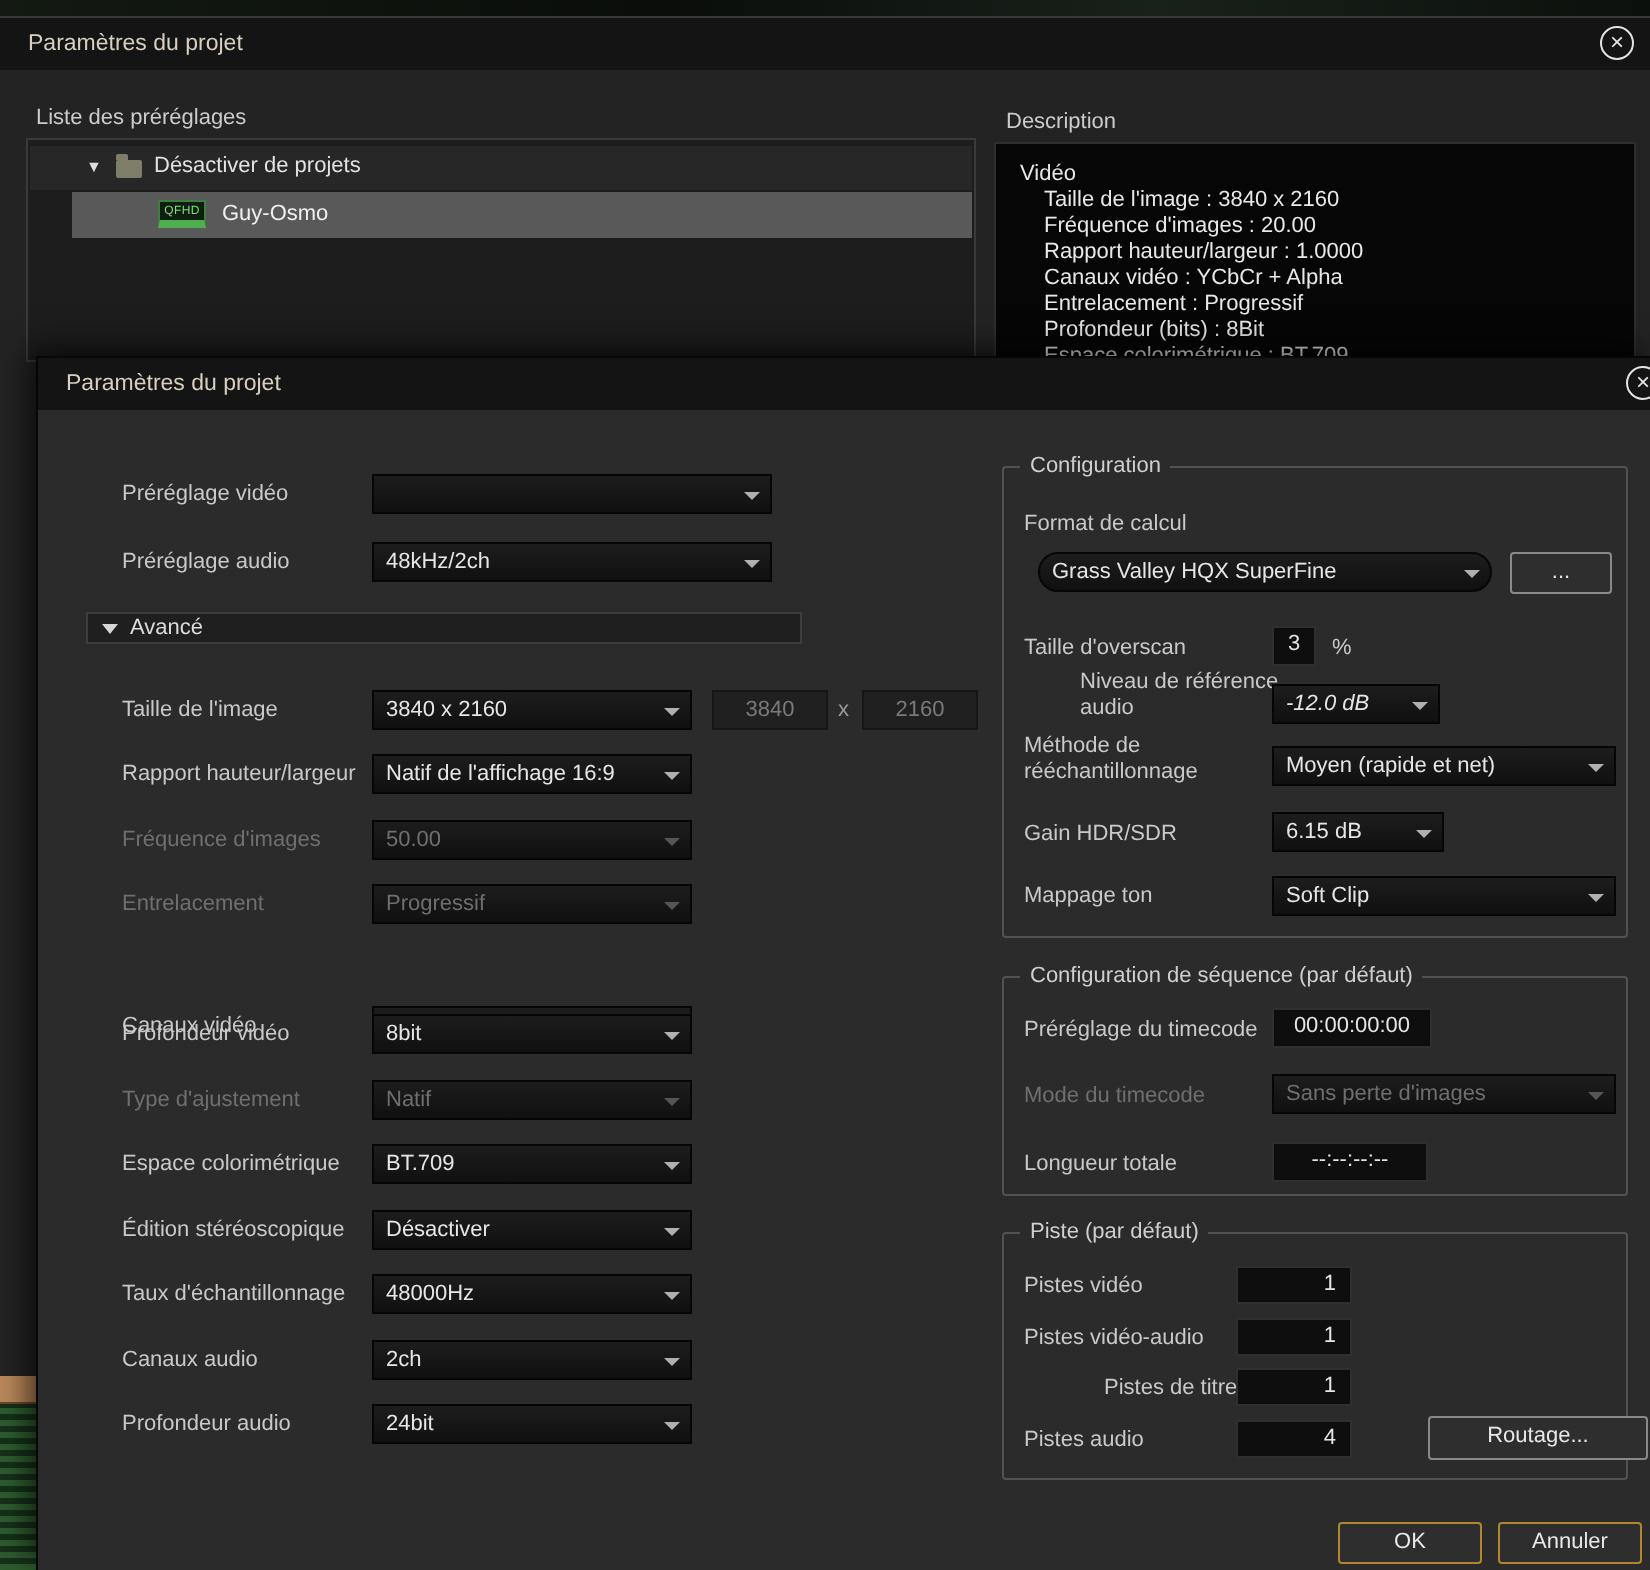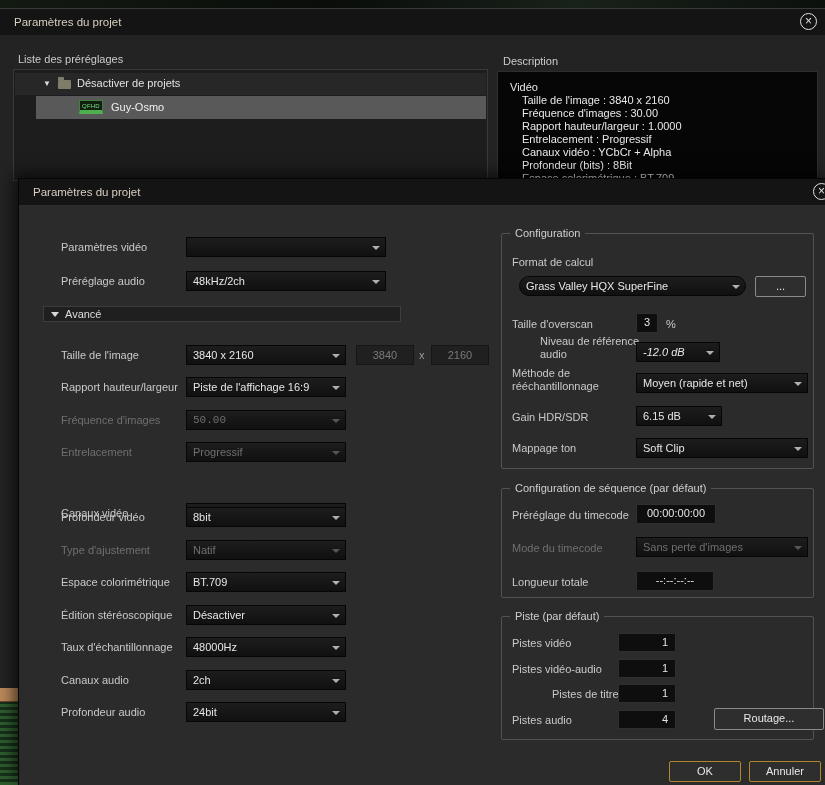--- a/index.html
+++ b/index.html
@@ -125,37 +125,37 @@
           <span>QFHD</span>
         </span>
       <span class="tname">Guy-Osmo</span>
     </div>
   </div>
 
   <div class="slabel" style="left:503px; top:46px;">Description</div>
   <div class="descbox">
     <div class="dline">Vidéo</div>
     <div class="dline ind">Taille de l'image : 3840 x 2160</div>
-    <div class="dline ind">Fréquence d'images : 30.00</div>
+    <div class="dline ind">Fréquence d'images : 20.00</div>
     <div class="dline ind">Rapport hauteur/largeur : 1.0000</div>
+    <div class="dline ind">Canaux vidéo : YCbCr + Alpha</div>
     <div class="dline ind">Entrelacement : Progressif</div>
-    <div class="dline ind">Canaux vidéo : YCbCr + Alpha</div>
     <div class="dline ind">Profondeur (bits) : 8Bit</div>
     <div class="dline ind">Espace colorimétrique : BT.709</div>
   </div>
 </div>
 
 <div class="fdlg">
   <div class="tbar">
     <span class="ttl">Paramètres du projet</span>
     <div class="close front">×</div>
   </div>
 
   <div class="lrow" style="top:58px;">
-    <span class="flbl">Paramètres vidéo</span>
+    <span class="flbl">Préréglage vidéo</span>
     <div class="dd ddl" style="width:200px;">
       <span></span>
     </div>
   </div>
   <div class="lrow" style="top:92px;">
     <span class="flbl">Préréglage audio</span>
     <div class="dd ddl" style="width:200px;">
       <span>48kHz/2ch</span>
     </div>
   </div>
@@ -175,27 +175,27 @@
     </div>
     <span class="xsep">x</span>
     <div class="numbox" style="left:412px; width:58px;">
       <span>2160</span>
     </div>
   </div>
 
   <div class="lrow" style="top:198px;">
     <span class="flbl">Rapport hauteur/largeur</span>
     <div class="dd ddl" style="width:160px;">
-      <span>Piste de l'affichage 16:9</span>
+      <span>Natif de l'affichage 16:9</span>
     </div>
   </div>
 
   <div class="lrow dis" style="top:231px;">
     <span class="flbl">Fréquence d'images</span>
-    <div class="dd ddl dis" style="width:160px;font-family:Liberation Mono, monospace;">
+    <div class="dd ddl dis" style="width:160px;">
       <span>50.00</span>
     </div>
   </div>
 
   <div class="lrow dis" style="top:263px;">
     <span class="flbl">Entrelacement</span>
     <div class="dd ddl dis" style="width:160px;">
       <span>Progressif</span>
     </div>
   </div>

